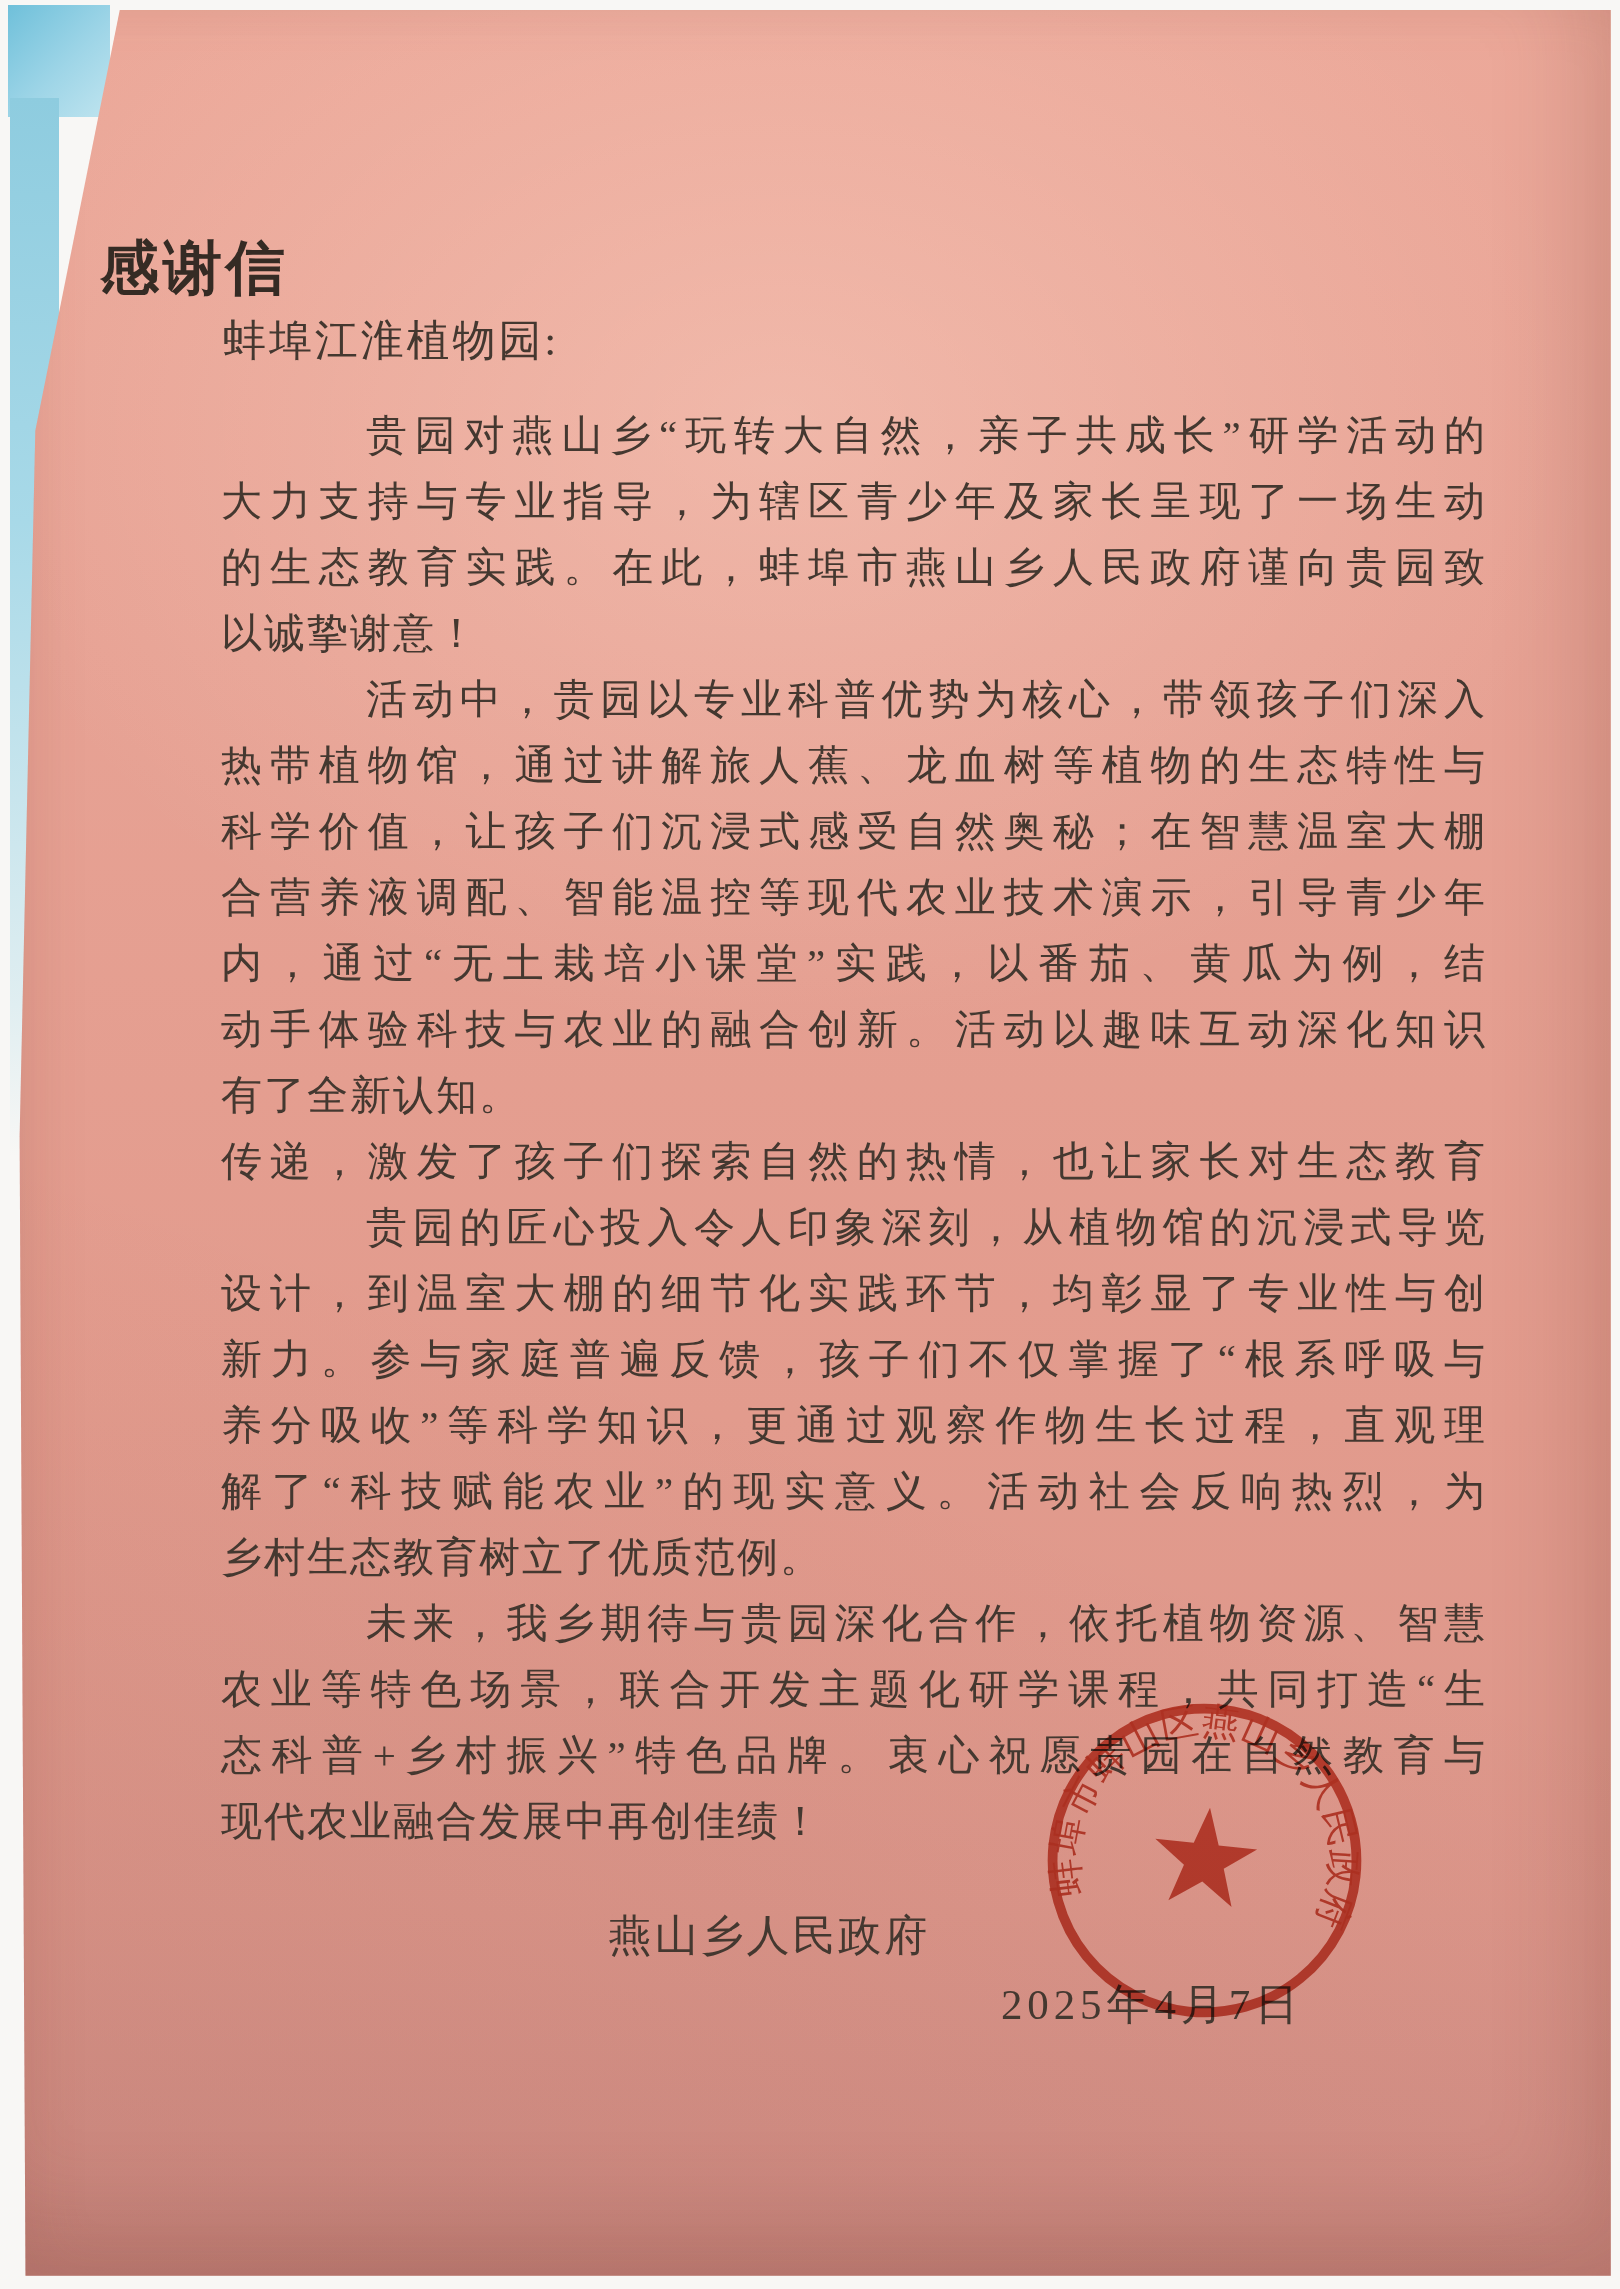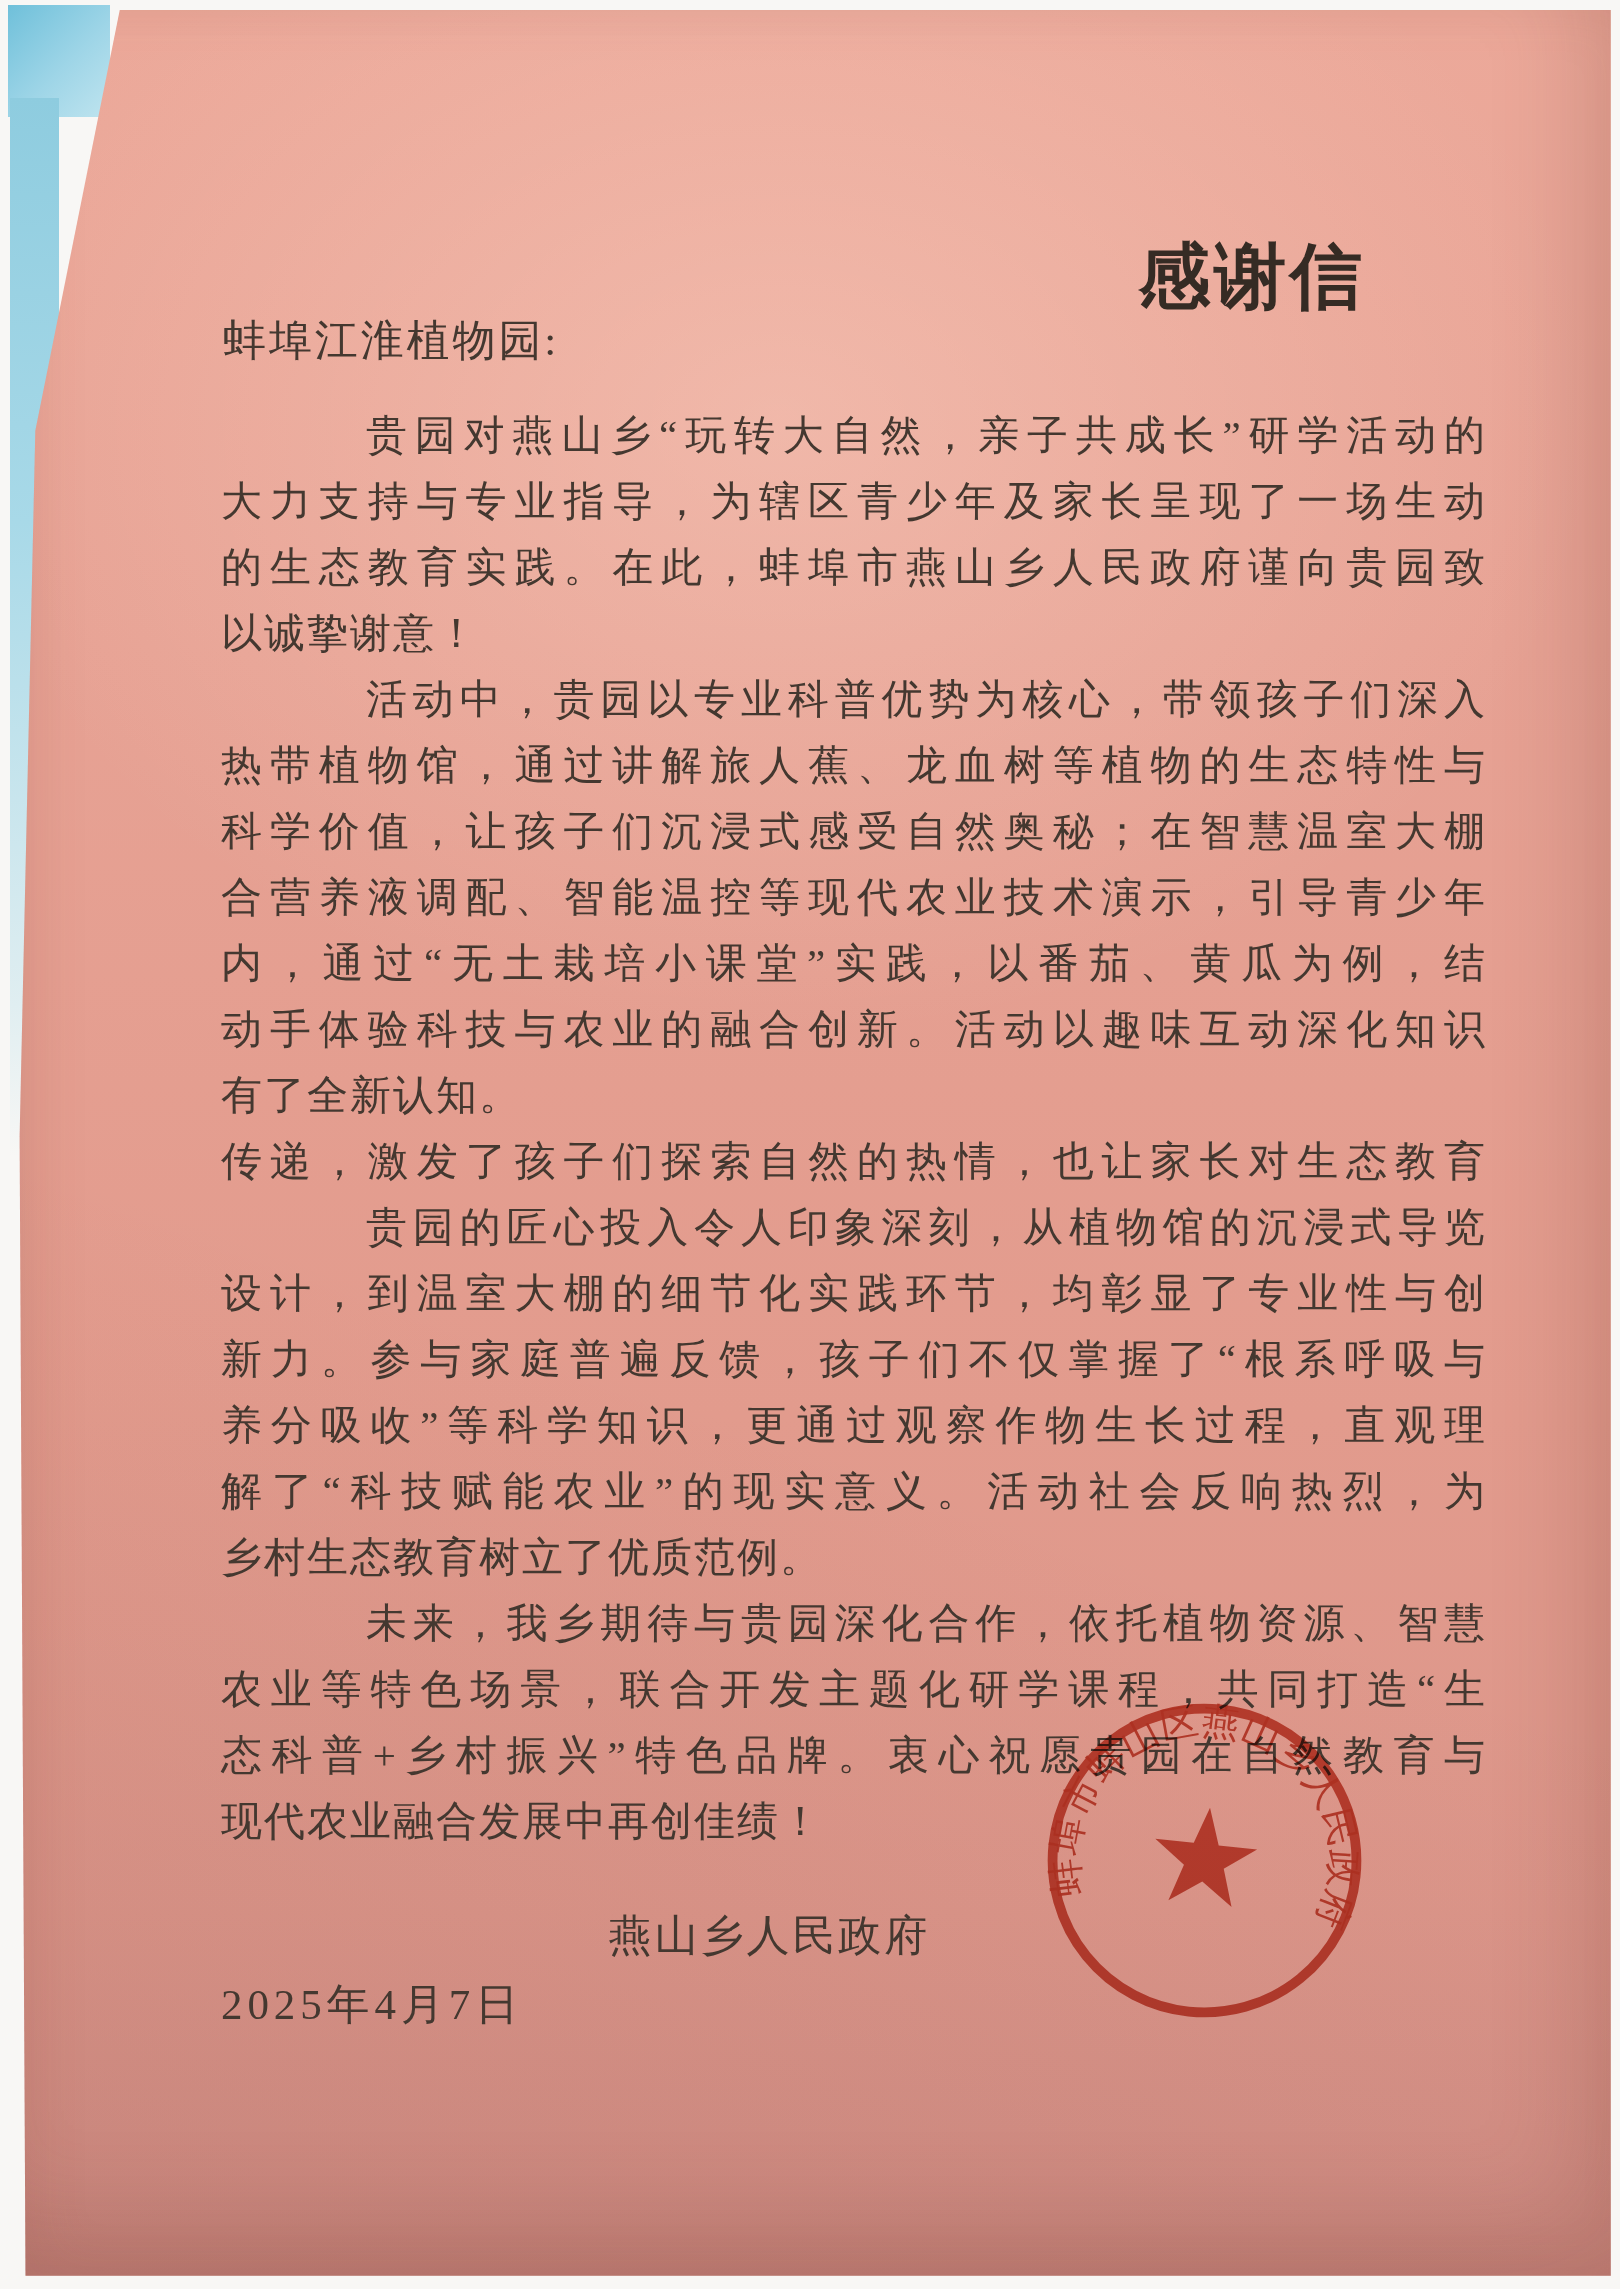--- a/index.html
+++ b/index.html
@@ -30,22 +30,22 @@
     box-shadow:inset -34px -59px 88px rgba(110,55,45,0.18), inset 24.5px 0 59px rgba(140,70,55,0.10);
   }
   .paper::after{
     content:"";position:absolute;inset:0;
     background:linear-gradient(200deg,rgba(0,0,0,0) 60%,rgba(90,40,35,0.10) 100%);
     pointer-events:none;
   }
   .content{position:absolute;inset:0;z-index:2;color:#443830;}
   .doc-title{
     position:absolute;top:229px;left:221px;width:1266px;
-    text-align:right;transform:translateX(-121px);
-    font-size:72px;font-weight:bold;letter-spacing:3.9px;color:#352b24;
+    text-align:left;transform:translateX(-121px);
+    font-size:59px;font-weight:bold;letter-spacing:3.9px;color:#352b24;
   }
   .salutation{
     position:absolute;top:312px;left:223px;
     font-size:43px;letter-spacing:2.9px;
   }
   .body-lines{
     position:absolute;top:380px;left:221px;width:1266px;margin-top:28px;
   }
   .line{
     height:66px;width:1266px;
@@ -55,21 +55,21 @@
   }
   .line.end{text-align-last:left;}
   .line.indent{text-indent:145px;}
   .signature{
     position:absolute;top:1907px;left:221px;width:1266px;box-sizing:border-box;
     text-align:center;padding-right:169px;
     font-size:43px;letter-spacing:2.9px;
   }
   .sig-date{
     position:absolute;top:1976px;left:221px;width:1266px;box-sizing:border-box;
-    padding-right:184px;
+    text-align:right;padding-right:184px;
     font-size:43px;letter-spacing:4.9px;
   }
   .seal{
     position:absolute;left:1032px;top:1688px;width:345px;height:345px;
     z-index:3;mix-blend-mode:multiply;opacity:0.88;
     transform:rotate(6deg);
   }
 </style>
 </head>
 <body>

